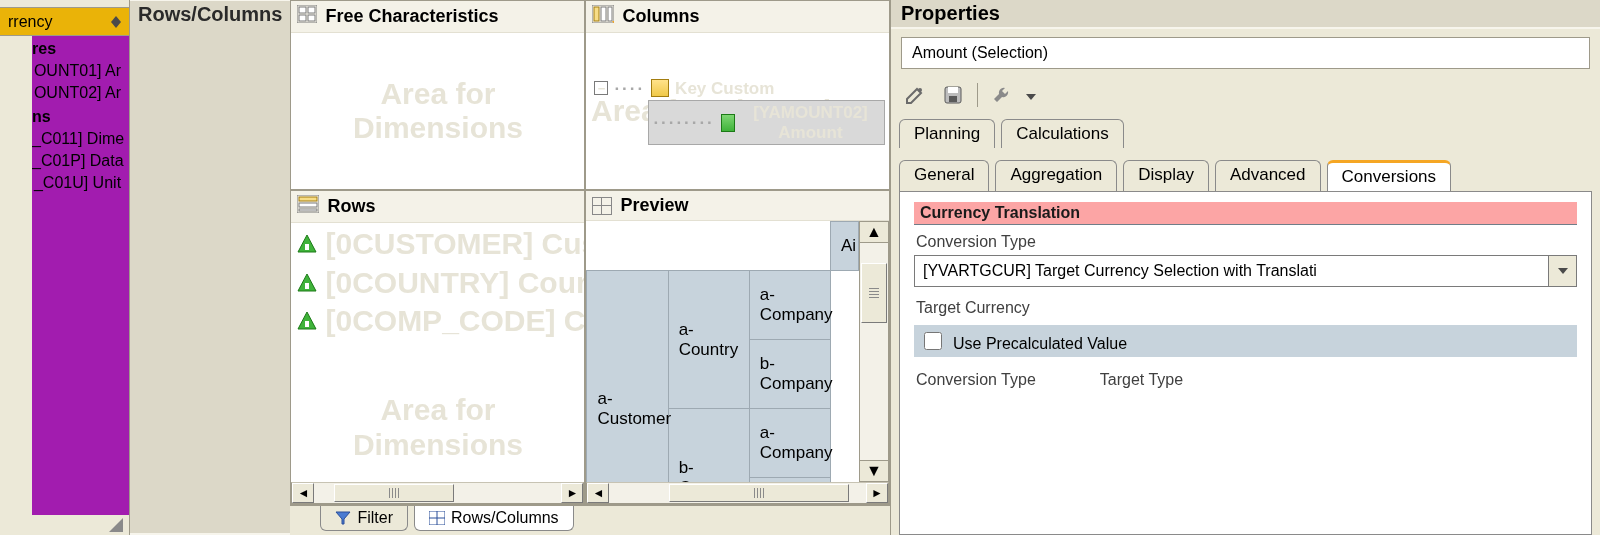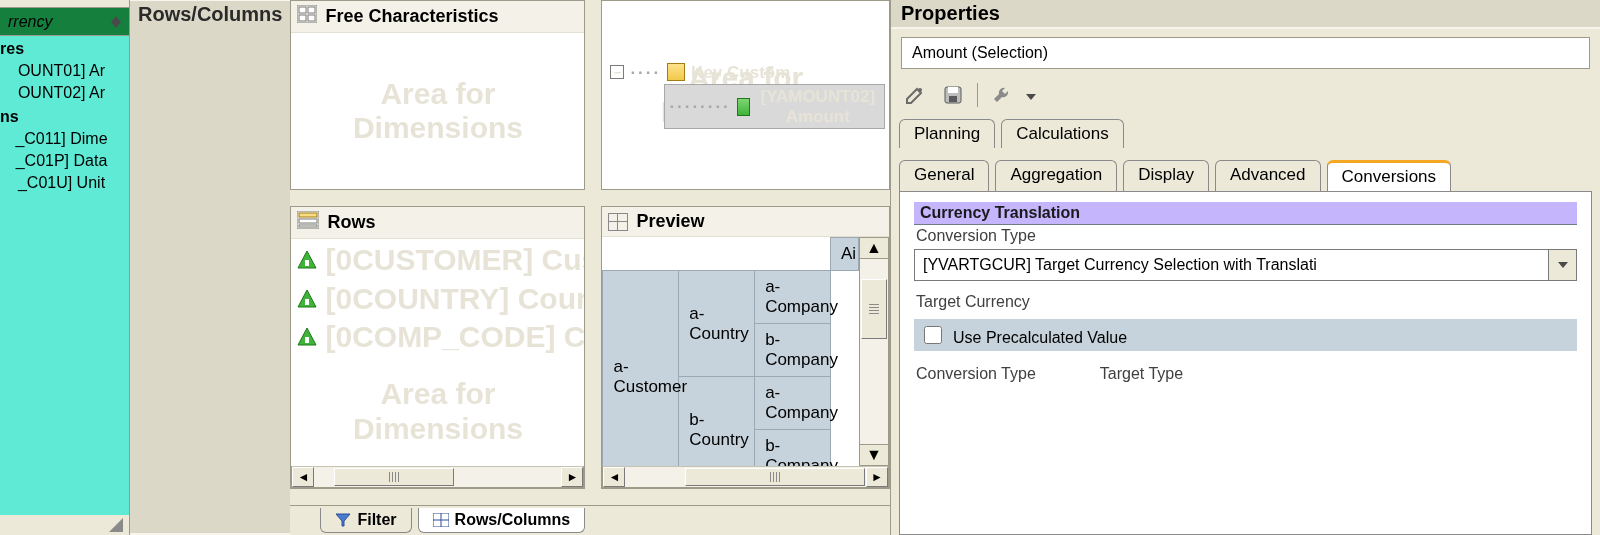--- a/index.html
+++ b/index.html
@@ -1,34 +1,34 @@
 <!DOCTYPE html>
 <html><head>
 <meta charset="utf-8">
 <style>
   html,body{margin:0;padding:0;font-family:Tahoma,Arial,sans-serif;font-size:16px;color:#000;background:#ece9d8;}
   *{box-sizing:border-box;}
   .root{display:flex;width:1600px;height:535px;}
   
   .leftcol{width:130px;flex:none;display:flex;flex-direction:column;border-right:1px solid #9e9a8a;overflow:hidden;}
   .gap{height:8px;background:#ece9d8;border-bottom:1px solid #9e9a8a;}
-  .leftcol .sorthead{height:28px;background:#15803d;border-bottom:1px solid #9e9a8a;display:flex;align-items:center;padding:0 8px;gap:8px;font-style:italic;}
+  .leftcol .sorthead{height:28px;background:#eab308;border-bottom:1px solid #9e9a8a;display:flex;align-items:center;padding:0 8px;gap:8px;}
   .leftcol .sorthead .txt{flex:1;white-space:nowrap;overflow:hidden;}
   .leftcol .sortglyph{display:flex;flex-direction:column;align-items:center;gap:0;line-height:0;}
   .leftcol .sortglyph svg{display:block;}
-  .leftcol .list{flex:1;background:#5eead4;border-top:none;overflow:hidden;}
+  .leftcol .list{flex:1;background:#a21caf;border-top:none;overflow:hidden;margin-left:32px;}
   .leftcol .list .grp{font-weight:bold;padding:4px 6px 2px 0px;white-space:nowrap;}
   .leftcol .list .itm{padding:2px 6px 2px 0px;white-space:nowrap;text-align:center;}
   .leftcol .dots{height:20px;display:flex;align-items:center;justify-content:flex-end;padding-right:6px;}
   .leftcol .dots svg{display:block;}
 
   
   .midcol{flex:1 1 auto;display:flex;flex-direction:row;min-width:0;}
   .panelTitle{background:#dcd8c8;border-bottom:2px solid #f7f5ec;border-top:1px solid #f7f5ec;padding:2px 8px;font-size:20px;font-weight:bold;color:#2a2a2a;}
-  .midgrid{flex:1;display:grid;grid-template-columns:295px 1fr;grid-template-rows:190px 1fr 30px;gap:16px;min-height:0;}
+  .midgrid{flex:1;display:grid;grid-template-columns:295px 1fr;grid-template-rows:190px 1fr 30px;gap:0;min-height:0;}
   .box{border:1px solid #9e9a8a;background:#fff;display:flex;flex-direction:column;min-width:0;min-height:0;overflow:hidden;}
   .boxhead{display:flex;align-items:center;gap:8px;padding:4px 6px;background:#f4f2e8;border-bottom:1px solid #e3e0d2;font-size:18px;font-weight:bold;}
   .watermark{flex:1;display:flex;align-items:center;justify-content:center;text-align:center;color:#e7e4d7;font-size:30px;font-weight:bold;line-height:1.15;user-select:none;position:relative;}
   .watermark .behind{position:absolute;inset:0;display:flex;align-items:center;justify-content:center;pointer-events:none;}
   .watermark .front{position:relative;z-index:1;width:100%;}
   .rowsList{padding:4px 6px;display:flex;flex-direction:column;gap:4px;}
   .rowsList .itm{display:flex;align-items:center;gap:8px;white-space:nowrap;}
   .triicon svg{display:block;}
   .scrollbarH{height:22px;background:#ece9d8;border:1px solid #9e9a8a;border-top:1px solid #c7c3b3;display:flex;align-items:center;}
   .sbBtn{width:22px;height:20px;background:#ece9d8;border:1px solid #fff;border-right-color:#7a7a7a;border-bottom-color:#7a7a7a;display:flex;align-items:center;justify-content:center;font-size:12px;}
@@ -41,48 +41,48 @@
   .tree .row{display:flex;align-items:center;gap:6px;padding:2px 4px;}
   .tree .row.sel{background:#d9d9d9;border:1px solid #a8a8a8;}
   .tree .twisty{width:14px;height:14px;border:1px solid #7a7a7a;display:flex;align-items:center;justify-content:center;font-size:13px;line-height:1;}
   .tree .dots{color:#a8a8a8;letter-spacing:2px;}
   .kf-icon{width:18px;height:18px;background:linear-gradient(#ffe28a,#f0c94a);border:1px solid #a37d10;display:inline-block;}
   .kf-icon.g{background:linear-gradient(#7ed673,#3fb33a);border-color:#1c7a17;}
 
   
   .previewWrap{flex:1;display:flex;min-height:0;}
   .pvTable{border-collapse:collapse;width:100%;table-layout:fixed;}
-  .pvTable td{border:1px solid #9da9b2;padding:6px 10px;background:#c7d3dc;font-size:17px;vertical-align:middle;}
+  .pvTable td{border:1px solid #9da9b2;padding:14px 10px;background:#c7d3dc;font-size:17px;vertical-align:middle;}
   .pvTable td.blank{background:#fff;border:none;}
   .pvSide{width:30px;display:flex;flex-direction:column;align-items:stretch;}
   .pvSide .up,.pvSide .down{height:22px;background:#ece9d8;border:1px solid #9e9a8a;display:flex;align-items:center;justify-content:center;}
   .pvSide .track{flex:1;background:#f3f1e8;border-left:1px solid #9e9a8a;border-right:1px solid #9e9a8a;position:relative;}
   .pvSide .thumb{position:absolute;left:1px;right:1px;top:20px;height:60px;background:#ece9d8;border:1px solid #fff;border-right-color:#7a7a7a;border-bottom-color:#7a7a7a;display:flex;align-items:center;justify-content:center;}
   .pvSide .thumb .grip{width:10px;height:10px;background:repeating-linear-gradient(0deg,#8a8a8a 0 1px,transparent 1px 3px);}
   .pvCorner{width:28px;font-size:15px;text-align:left;padding-left:2px;}
 
   
-  .bottomtabs{grid-column:1/3;display:flex;align-items:center;gap:0;background:#ece9d8;border-top:1px solid #9e9a8a;padding-left:30px;height:30px;font-weight:bold;}
+  .bottomtabs{grid-column:1/3;display:flex;align-items:flex-start;gap:0;background:#ece9d8;border-top:1px solid #9e9a8a;padding-left:30px;height:30px;}
   .btab{display:flex;align-items:center;gap:6px;padding:3px 14px;border:1px solid #8a8a8a;border-top:none;border-radius:0 0 6px 6px;background:#ece9d8;font-size:16px;margin-right:6px;}
   .btab.active{background:#fff;}
   .btab svg{display:block;}
 
   
   .rightcol{width:710px;flex:none;display:flex;flex-direction:column;border-left:1px solid #9e9a8a;min-height:0;}
   .propTitle{background:#dcd8c8;padding:2px 10px;font-size:20px;font-weight:bold;border-bottom:2px solid #f7f5ec;}
   .propField{margin:8px 10px;}
   .flat-input{width:100%;height:32px;border:1px solid #9e9a8a;background:#fff;font:inherit;padding:4px 10px;}
   .toolbar{display:flex;align-items:center;gap:10px;padding:4px 10px;}
   .toolbar .sep{width:1px;height:24px;background:#9e9a8a;}
   .icobtn{width:28px;height:28px;display:flex;align-items:center;justify-content:center;}
   .tabs{display:flex;flex-wrap:wrap;gap:6px;padding:6px 8px 0 8px;}
   .tab{padding:4px 14px;border:1px solid #8a8a8a;border-bottom:none;border-radius:6px 6px 0 0;background:#ece9d8;font-size:17px;}
   .tab.active{background:#fff;border-top:3px solid #f5a623;}
   .tabbody{flex:1;background:#fff;border:1px solid #8a8a8a;margin:0 8px 0 8px;padding:10px 14px 0 14px;overflow:hidden;}
-  .grouphead{font-weight:bold;color:#1a1a1a;background:#c4b5fd;border-bottom:1px solid #6f7d88;padding:2px 6px;}
+  .grouphead{font-weight:bold;color:#1a1a1a;background:#fca5a5;border-bottom:1px solid #6f7d88;padding:2px 6px;margin-bottom:6px;}
   .formlabel{color:#404040;padding:2px 2px 4px 2px;}
   .combo{display:flex;align-items:stretch;margin-bottom:10px;}
   .combo input{flex:1;height:32px;border:1px solid #7a7a7a;font:inherit;padding:4px 8px;}
   .combo .drop{width:28px;border:1px solid #7a7a7a;border-left:none;background:#ece9d8;display:flex;align-items:center;justify-content:center;}
   .combo .extra{width:32px;margin-left:4px;border:1px solid #7a7a7a;background:linear-gradient(#ffe28a,#7fc24a);display:flex;align-items:center;justify-content:center;}
   .combo .extradrop{width:16px;border:1px solid #7a7a7a;border-left:none;background:#ece9d8;display:flex;align-items:center;justify-content:center;}
   .checkrow{display:flex;align-items:flex-end;gap:8px;background:#c7d3dc;padding:4px 6px;margin-top:4px;}
   .checkrow input{width:18px;height:18px;}
   .twocol{display:flex;gap:60px;}
   .gridicon{width:20px;height:18px;display:inline-block;background:
@@ -143,20 +143,32 @@
               </svg>
           </span>
           <span>Free Characteristics</span>
         </div>
         <div class="watermark">
           <span>Area for Dimensions</span>
         </div>
       </div>
 
       <div class="box" style="grid-column:2;grid-row:1">
+        <div class="boxhead">
+          <span>
+            <svg width="22" height="18">
+                <rect x="0" y="0" width="22" height="18" fill="none" stroke="#7a7a7a"></rect>
+                <rect x="2" y="2" width="5" height="14" fill="#f7dd87" stroke="#a37d10"></rect>
+                <rect x="9" y="2" width="5" height="14" fill="#fff" stroke="#7a7a7a"></rect>
+                <rect x="16" y="2" width="4" height="14" fill="#fff" stroke="#7a7a7a"></rect>
+                <polygon points="20,16 26,16 23,20" fill="#f5a623"></polygon>
+              </svg>
+          </span>
+          <span>Columns</span>
+        </div>
         <div class="watermark">
           <div class="behind">
               <span>Area for Dimensions</span>
             </div>
           <div class="front">
             <div class="tree">
               <div class="row">
                 <span class="twisty">−</span>
                 <span class="dots">····</span>
                 <span class="kf-icon"></span>

